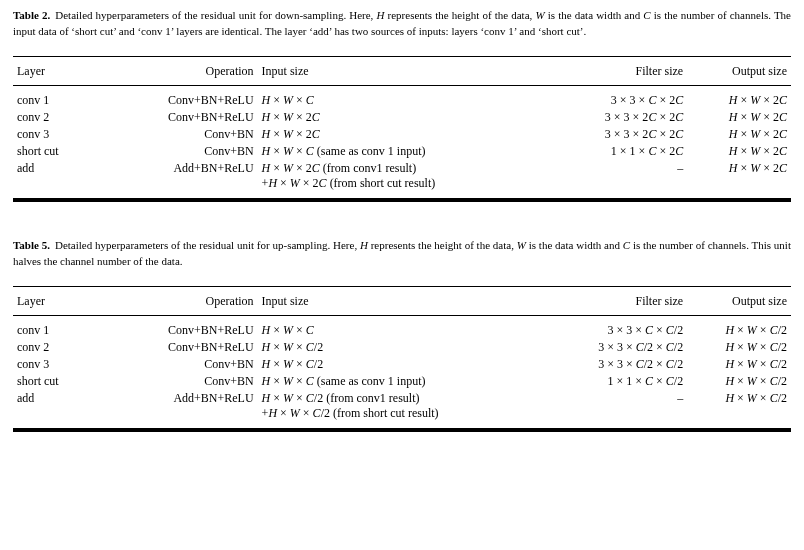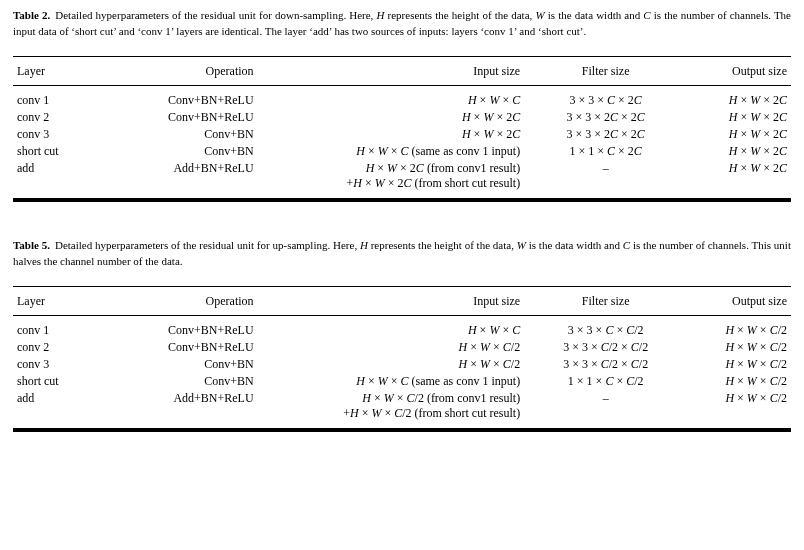--- a/index.html
+++ b/index.html
@@ -36,22 +36,22 @@
     vertical-align: top;
   }
   td {
     padding: 1px 4px;
     vertical-align: top;
   }
   tbody tr:first-child td { padding-top: 7px; }
   tbody tr:last-child td { padding-bottom: 7px; }
   .col-layer  { width: 11%; text-align: left; }
   .col-op     { width: 20%; text-align: right; }
-  .col-input  { width: 35%; text-align: right; white-space: pre-line; }
-  .col-filter { width: 21%; text-align: center; }
+  .col-input  { width: 35%; text-align: left; white-space: pre-line; }
+  .col-filter { width: 21%; text-align: right; }
   .col-output { width: 13%; text-align: right; }
   i { font-style: italic; }
 </style>
 </head>
 <body>
 
 <div class="page">
 
   <section class="table-block">
     <p class="caption"><b class="cap-label">Table 2.</b><span>Detailed hyperparameters of the residual unit for down-sampling. Here, <i>H</i> represents the height of the data, <i>W</i> is the data width and <i>C</i> is the number of channels. The input data of ‘short cut’ and ‘conv 1’ layers are identical. The layer ‘add’ has two sources of inputs: layers ‘conv 1’ and ‘short cut’.</span></p>

